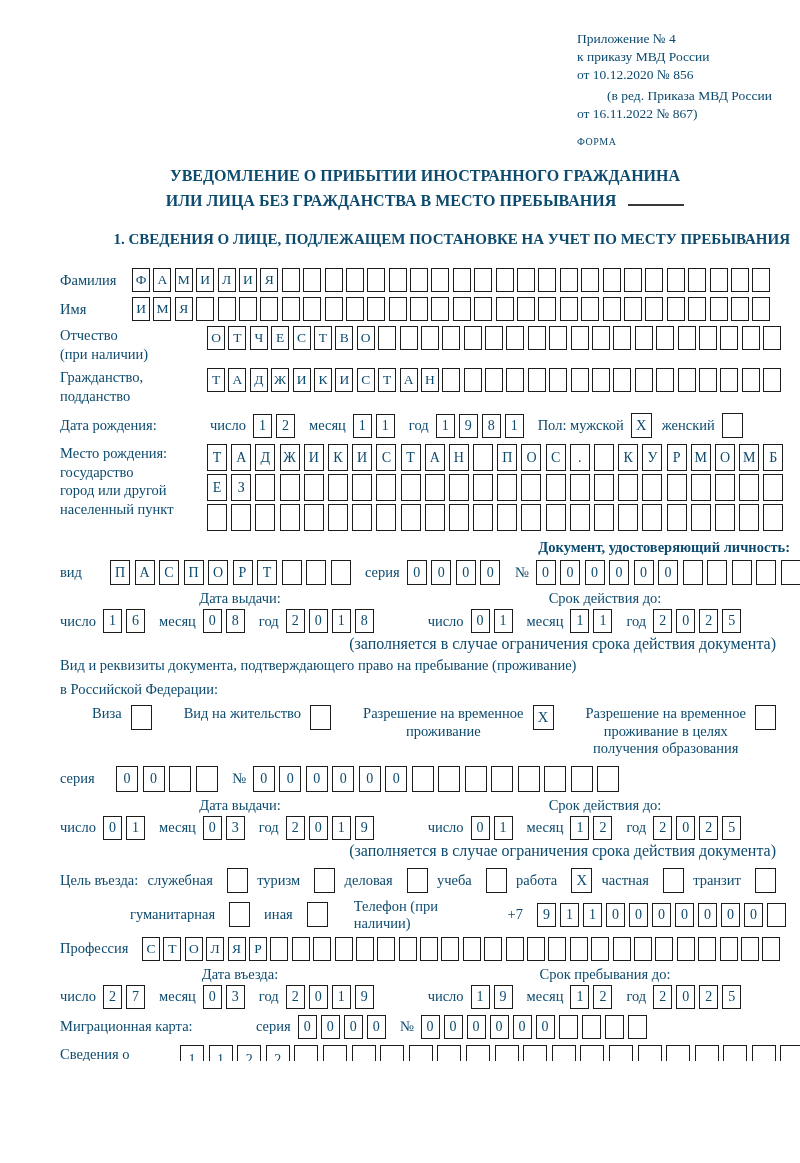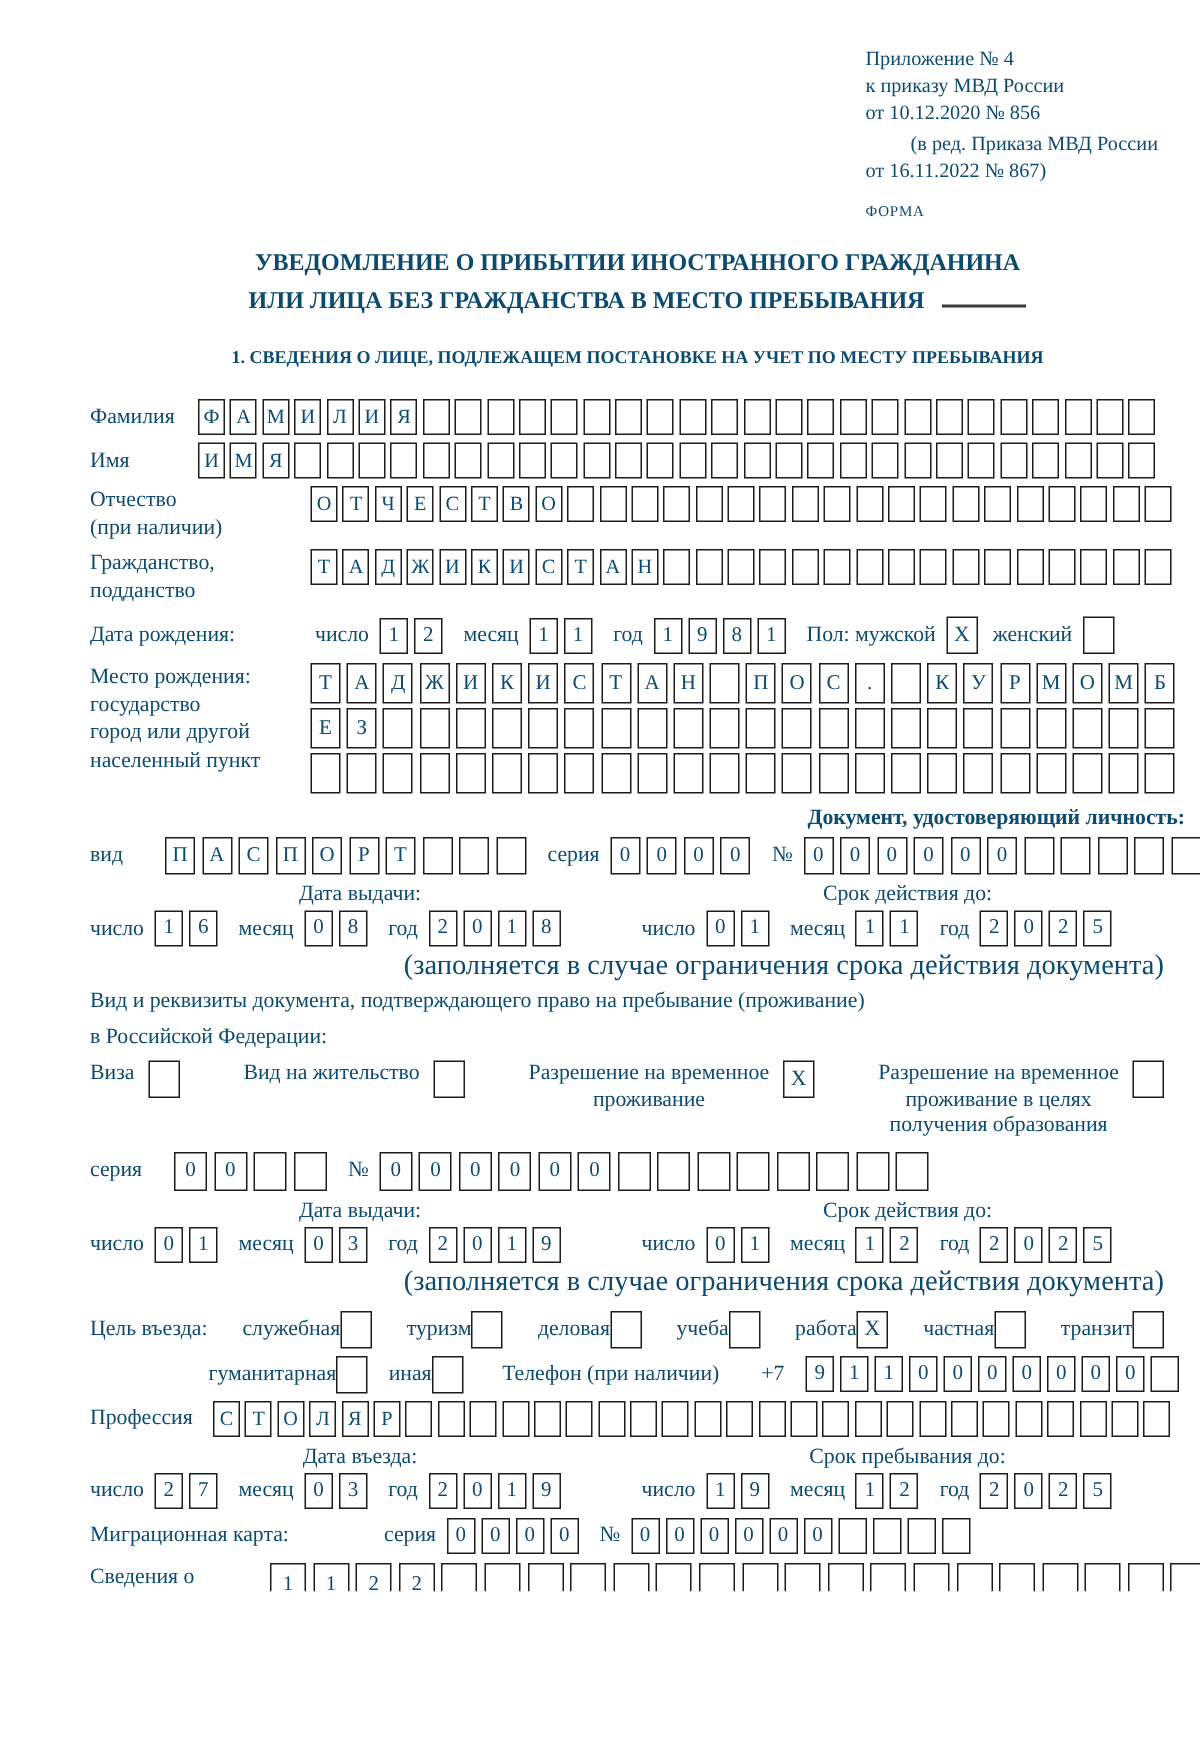--- a/index.html
+++ b/index.html
@@ -14,21 +14,21 @@
     font-family:"Liberation Serif","DejaVu Serif",serif;
     font-size:14.5px;
   }
   
   .hdr{width:195px;margin-left:auto;margin-right:18px;line-height:18px;font-size:13.5px;}
   .hdr .sub{margin-top:3px;text-align:right;}
   .forma{margin-top:10px;text-align:left;font-weight:normal;font-size:10px;letter-spacing:.5px;}
   
   .title{margin-top:12px;text-align:center;font-weight:bold;font-size:16px;line-height:25px;}
   .uline{display:inline-block;width:56px;border-bottom:2.2px solid #3a3a3a;margin-left:12px;vertical-align:baseline;}
-  .sec-head{margin-top:18px;margin-bottom:12px;text-align:center;font-weight:bold;font-size:12px;}
+  .sec-head{margin-top:18px;margin-bottom:12px;text-align:right;font-weight:bold;font-size:15px;}
   
   .frow{display:flex;align-items:flex-start;margin-bottom:5px;}
   .frow.vcenter{align-items:center;}
   .flabel{flex:0 0 auto;}
   .w72{width:72px;}
   .w140{width:150px;}
   .w147{width:147px;}
   .w52{width:50px;}
   .w58{width:56px;}
   .w82{width:82px;}
@@ -55,29 +55,29 @@
   
   .doc-head{text-align:right;font-weight:bold;font-size:14.5px;margin:4px 0 4px -20px;}
   
   .dates{margin-top:3px;}
   .dtitles{display:flex;}
   .dtl{width:360px;text-align:center;}
   .dtr{flex:1;text-align:center;}
   .drow{display:flex;align-items:center;margin-top:2px;}
   .dgroup{display:inline-flex;align-items:center;}
   .dgroup.rgt{margin-left:50px;}
-  .dnote{text-align:right;font-size:19px;margin-top:2px;padding-right:14px;}
+  .dnote{text-align:right;font-size:16px;margin-top:2px;padding-right:14px;}
   
   .plain{line-height:24px;}
-  .optrow{display:flex;justify-content:space-between;align-items:flex-start;margin-top:4px;padding-right:14px;}
+  .optrow{display:flex;justify-content:flex-end;align-items:flex-start;margin-top:4px;padding-right:14px;gap:32px;}
   .opt{display:inline-flex;align-items:flex-start;gap:9px;}
   .opt .olabel{text-align:center;line-height:17.5px;white-space:pre-line;}
   
   .purp{display:flex;align-items:center;justify-content:space-between;margin-top:8px;padding-right:14px;}
-  .pitem{display:inline-flex;align-items:center;gap:0;}
+  .pitem{display:inline-flex;align-items:center;gap:14px;}
   .purp2{display:flex;align-items:center;gap:14px;margin:5px 0 5px 70px;justify-content:flex-end;}
   
   .reps-note{font-size:12.8px;text-align:center;margin:4px 0 0 120px;}
   .mt8{margin-top:8px;}
   .mt6{margin-top:6px;}
   .mt4{margin-top:4px;}
 </style>
 </head>
 <body>
 

